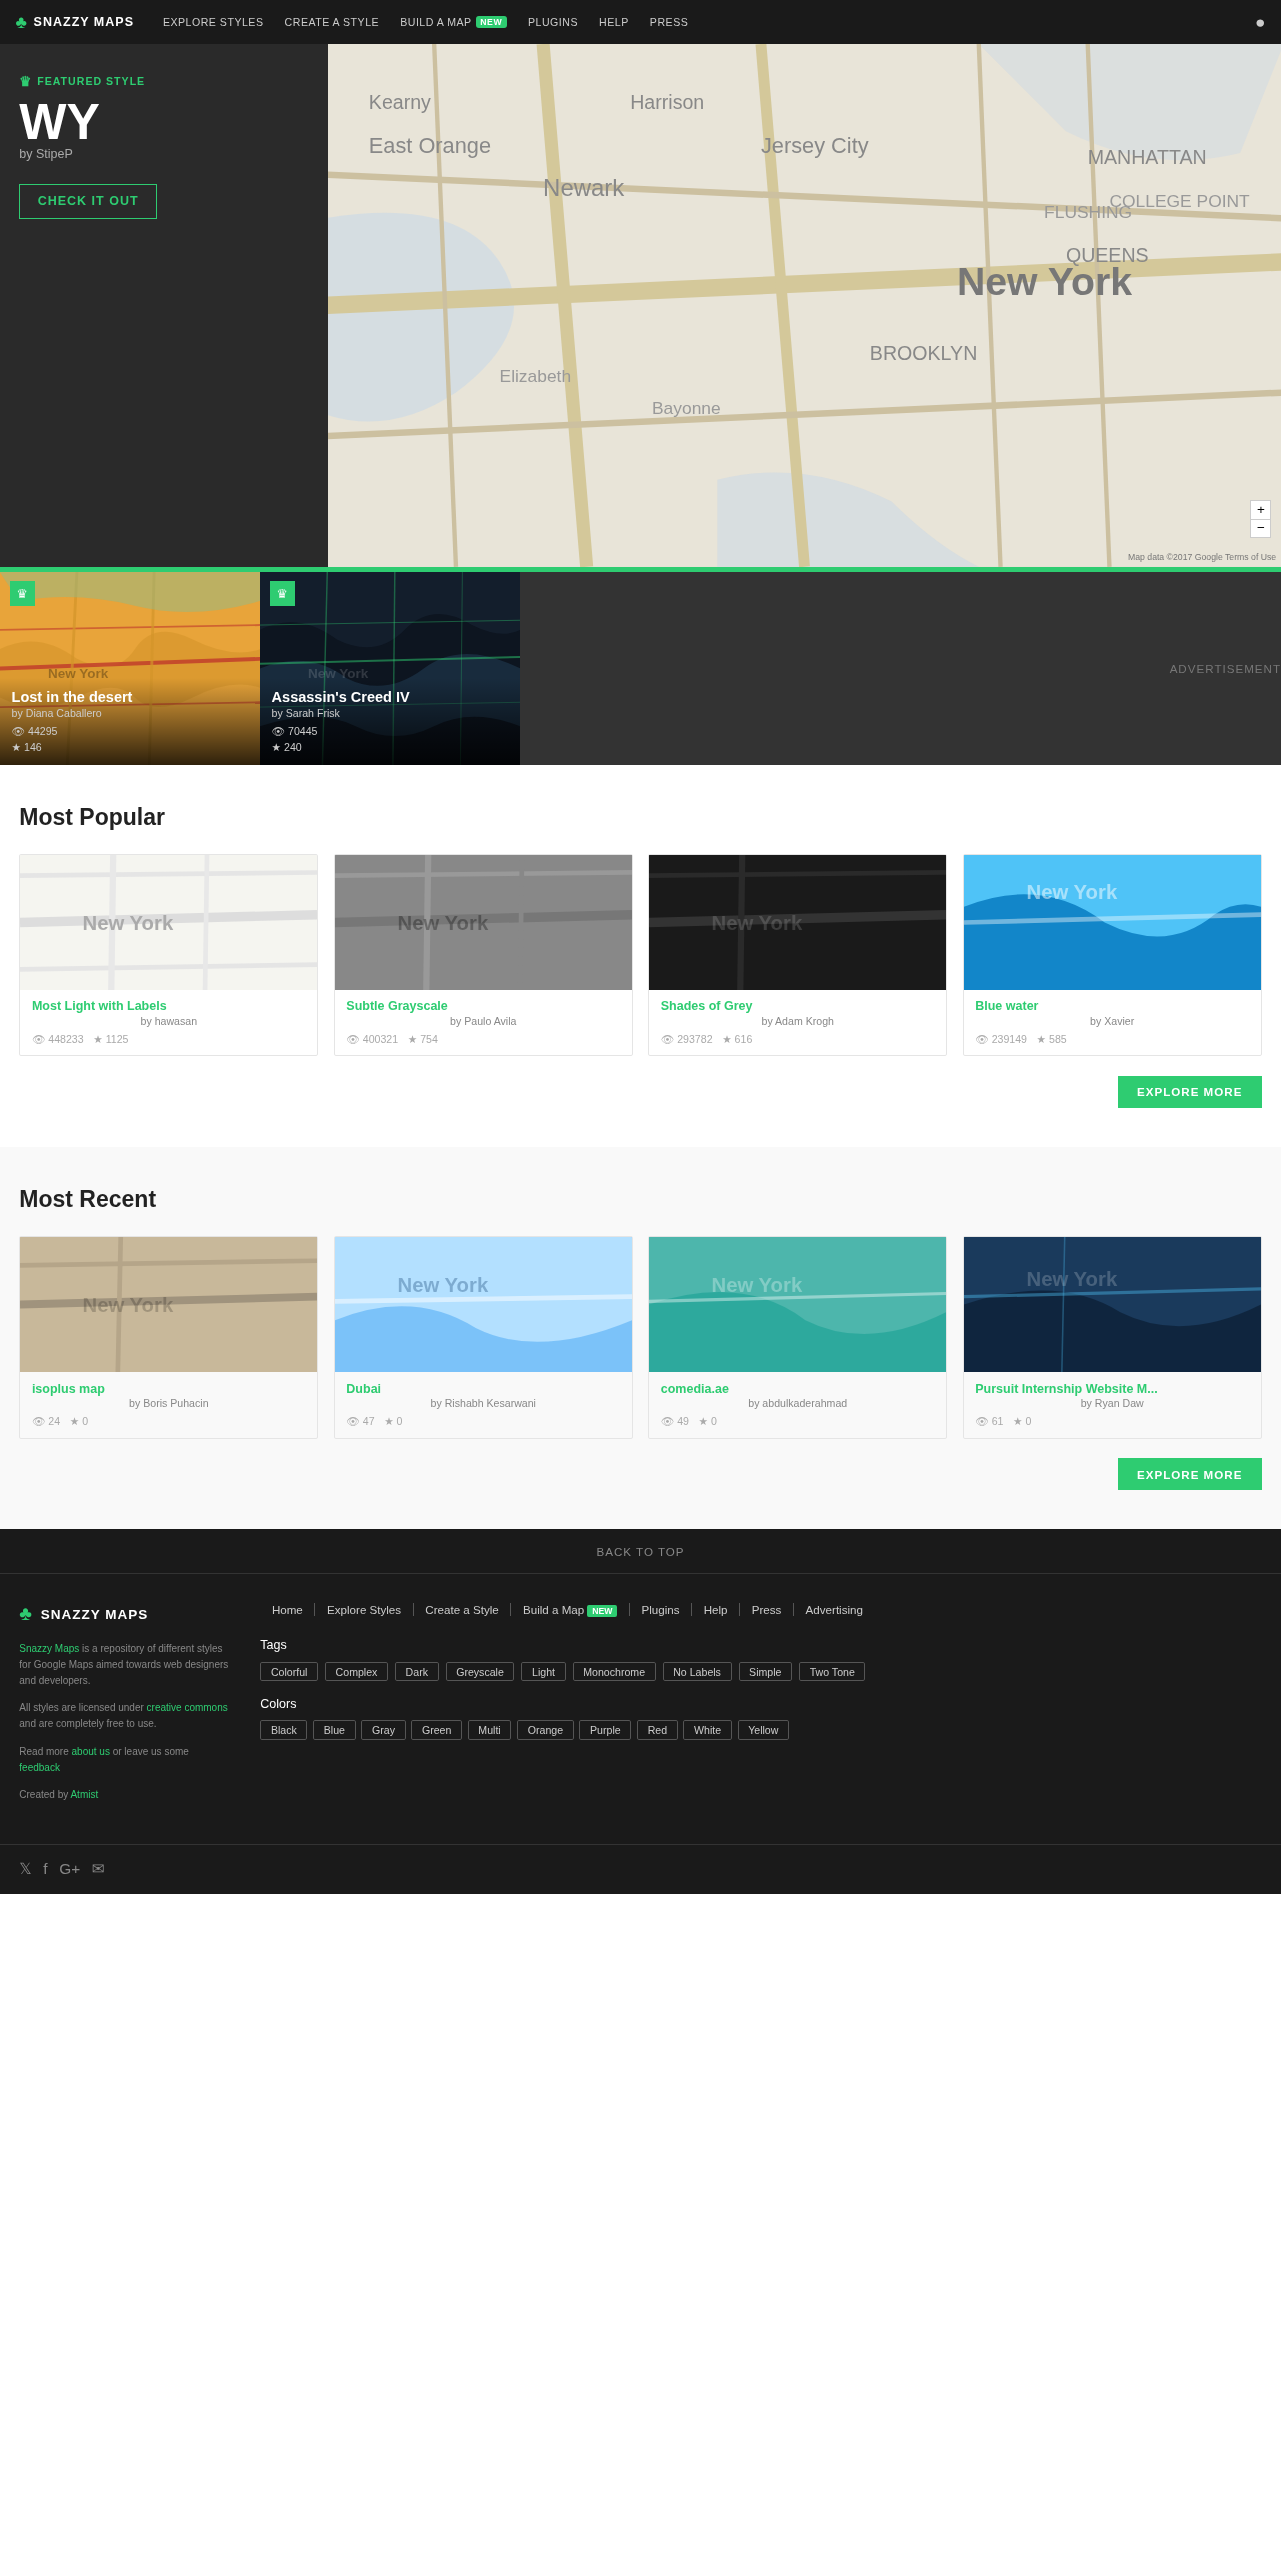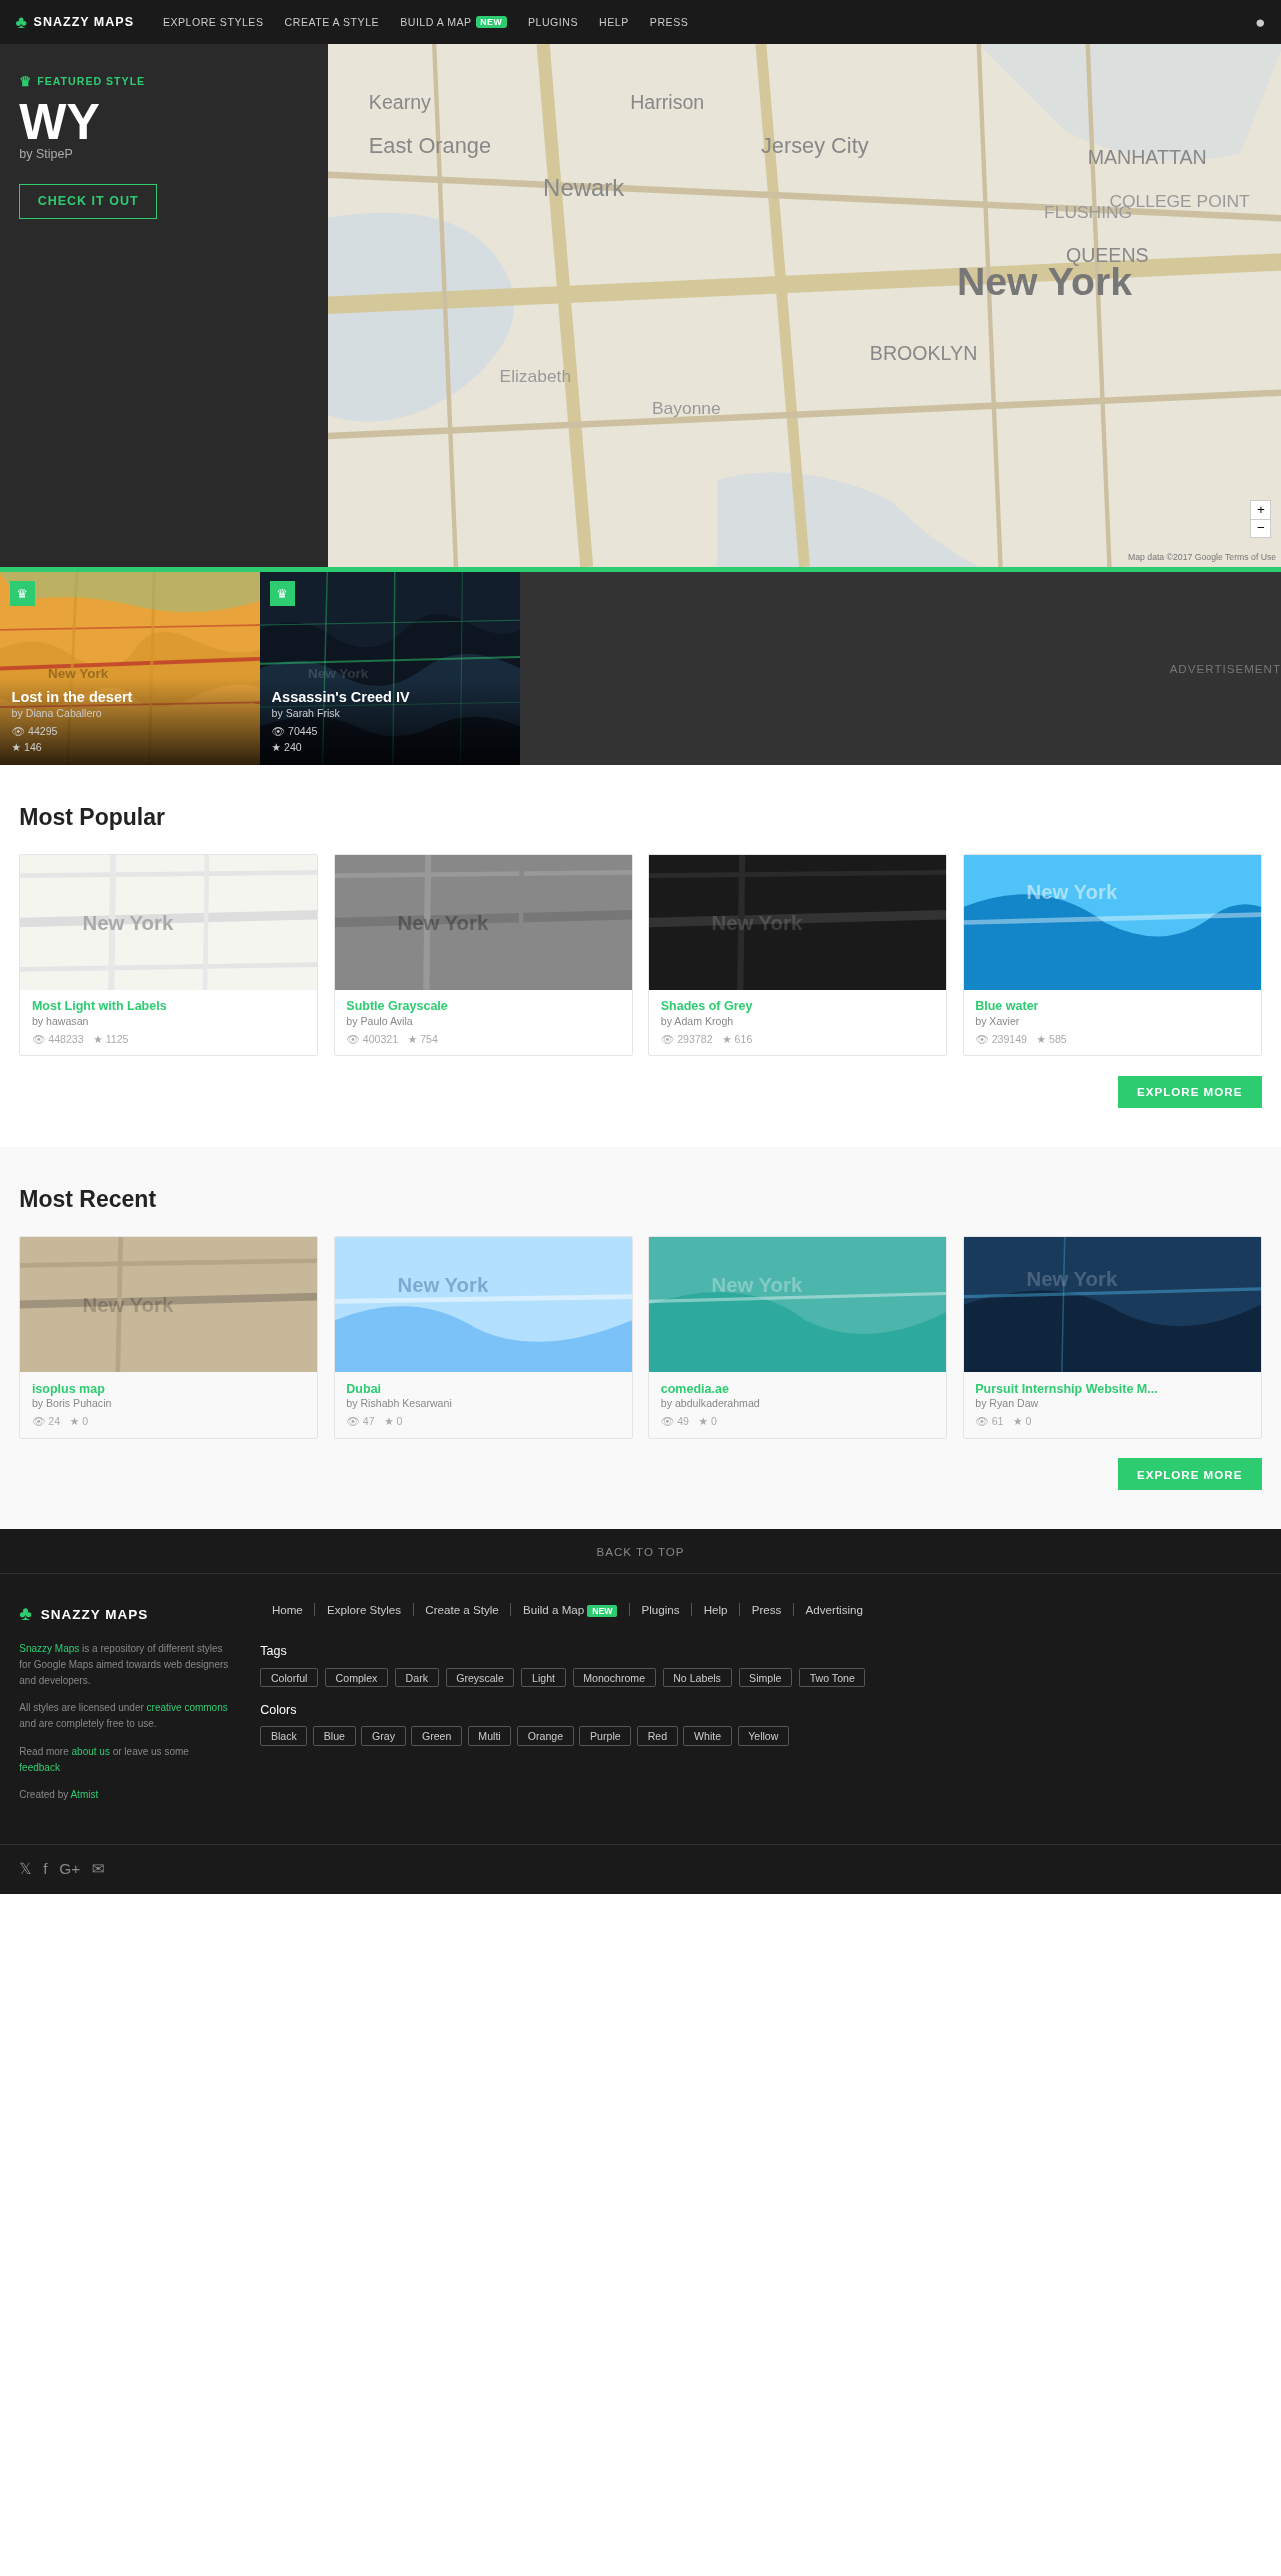--- a/index.html
+++ b/index.html
@@ -228,21 +228,21 @@
     }
     .map-card-thumb {
       width: 100%;
       height: 135px;
       background: #e0e0e0;
       position: relative;
       overflow: hidden;
     }
     .map-card-info { padding: 9.6px 11.6px; }
     .map-card-title { color: #2ecc71; font-size: 12.5px; font-weight: bold; margin-bottom: 1.9px; }
-    .map-card-by { color: #888; font-size: 10.6px; margin-bottom: 5.8px; }
+    .map-card-by { color: #888; font-size: 10.6px; margin-bottom: 5.8px; text-align: center; }
     .map-card-stats { display: flex; gap: 9.6px; font-size: 10.6px; color: #aaa; }
 
     
     .thumb-light { background: linear-gradient(135deg, #f0f0ee 0%, #e8e8e8 100%); }
     .thumb-grey { background: linear-gradient(135deg, #888 0%, #555 100%); }
     .thumb-dark { background: linear-gradient(135deg, #222 0%, #111 100%); }
     .thumb-blue { background: linear-gradient(135deg, #4fc3f7 0%, #0277bd 100%); }
     .thumb-tan { background: linear-gradient(135deg, #c8b89a 0%, #a0937d 100%); }
     .thumb-lightblue { background: linear-gradient(135deg, #b3e0ff 0%, #64b5f6 100%); }
     .thumb-teal { background: linear-gradient(135deg, #4db6ac 0%, #26a69a 100%); }
@@ -296,21 +296,21 @@
       margin-bottom: 15.4px;
     }
     .footer-logo-icon { color: #2ecc71; font-size: 19.3px; }
     .footer-desc { font-size: 10px; color: #888; line-height: 1.6; margin-bottom: 11.6px; }
     .footer-link { color: #2ecc71; text-decoration: none; }
     .footer-right { flex: 1; }
     .footer-nav-links {
       display: flex;
       flex-wrap: wrap;
       gap: 3.9px 0;
-      margin-bottom: 28px;
+      margin-bottom: 22px;
     }
     .footer-nav-link {
       color: #ccc;
       font-size: 11.6px;
       text-decoration: none;
       padding: 0 11.6px;
       border-right: 1px solid #555;
       cursor: pointer;
     }
     .footer-nav-link:last-child { border-right: none; }

